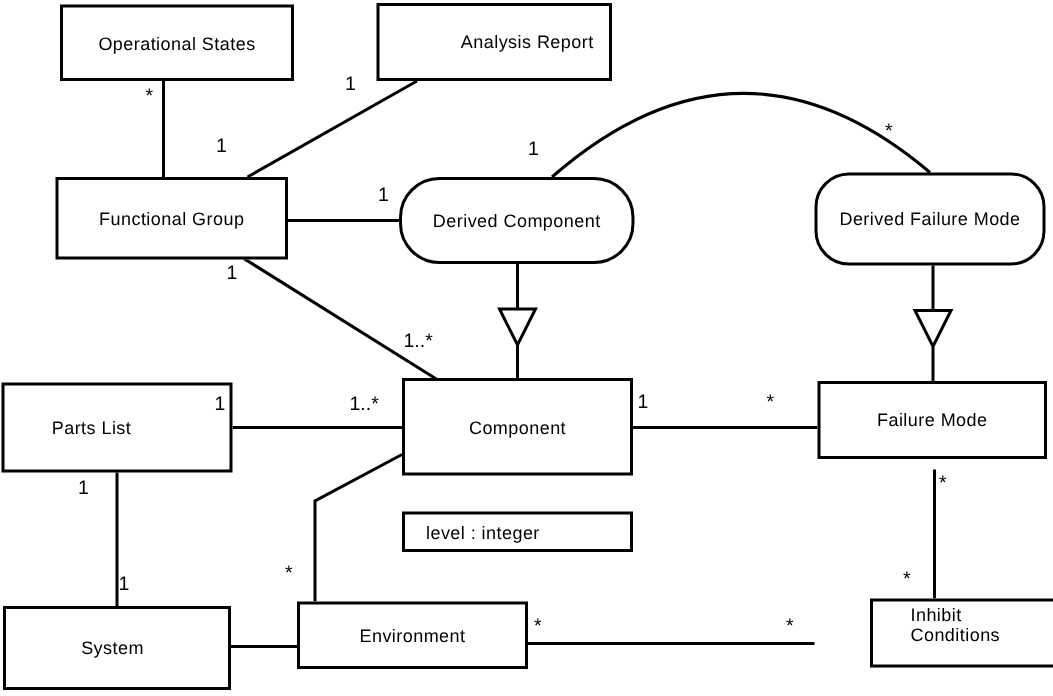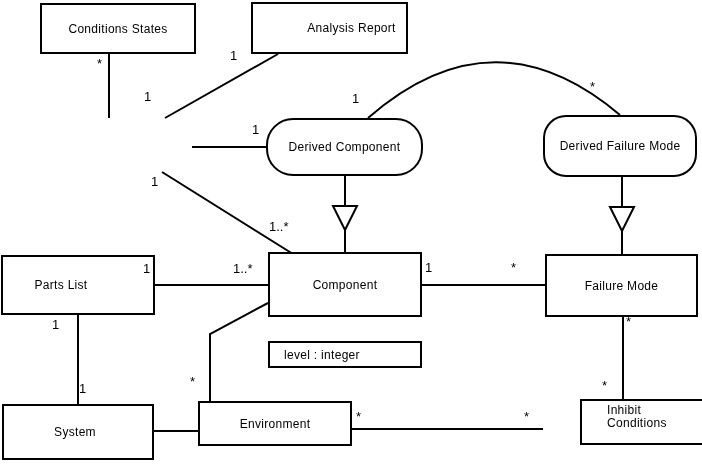--- a/index.html
+++ b/index.html
@@ -43,35 +43,36 @@
     <line x1="622" y1="231" x2="622" y2="255"></line>
     <line x1="155" y1="285" x2="268" y2="285"></line>
     <line x1="78" y1="314" x2="78" y2="404"></line>
     <line x1="154" y1="431" x2="198" y2="431"></line>
     <polyline points="268,303 210,334 210,401"></polyline>
     <line x1="422" y1="285" x2="545" y2="285"></line>
     <line x1="623" y1="313" x2="623" y2="399"></line>
     <line x1="352" y1="429" x2="543" y2="429"></line>
   </svg>
 
-  <div class="uml-class" style="left:40px;top:3px;width:156px;height:51px;">Conditions States</div>
+  <div class="uml-class" style="left:40px;top:3px;width:156px;height:51px;">Operational States</div>
 
   <div class="uml-class" style="left:251px;top:2px;width:157px;height:52px;padding-left:44px;">Analysis Report</div>
 
+  <div class="uml-class" style="left:37px;top:118px;width:155px;height:55px;">Functional Group</div>
 
   <div class="uml-class" style="left:266px;top:118px;width:157px;height:58px;border-radius:27px;">Derived Component</div>
 
   <div class="uml-class" style="left:543px;top:115px;width:154px;height:62px;border-radius:23px;">Derived Failure Mode</div>
 
   <div class="uml-class shift-left" style="left:1px;top:255px;width:154px;height:60px;text-align:center;">Parts List</div>
 
   <div class="uml-class" style="left:268px;top:252px;width:154px;height:65px;text-align:center;">Component</div>
   <div class="attr-compartment" style="left:268px;top:317px;width:154px;height:27px;margin-top:24px;">level : integer</div>
 
-  <div class="uml-class" style="left:545px;top:254px;width:153px;height:63px;">Failure Mode</div>
+  <div class="uml-class" style="left:545px;top:254px;width:153px;height:52px;">Failure Mode</div>
 
   <div class="uml-class shift-left" style="left:2px;top:404px;width:152px;height:56px;padding-left:28px;">System</div>
 
   <div class="uml-class" style="left:198px;top:401px;width:154px;height:45px;">Environment</div>
 
   <div class="uml-class top-left" style="left:540px;top:399px;width:154px;height:46px;margin-left:40px;">Inhibit
 Conditions</div>
 
   <span class="mult" style="left:97px;top:57px;">*</span>
   <span class="mult" style="left:144px;top:90px;">1</span>

